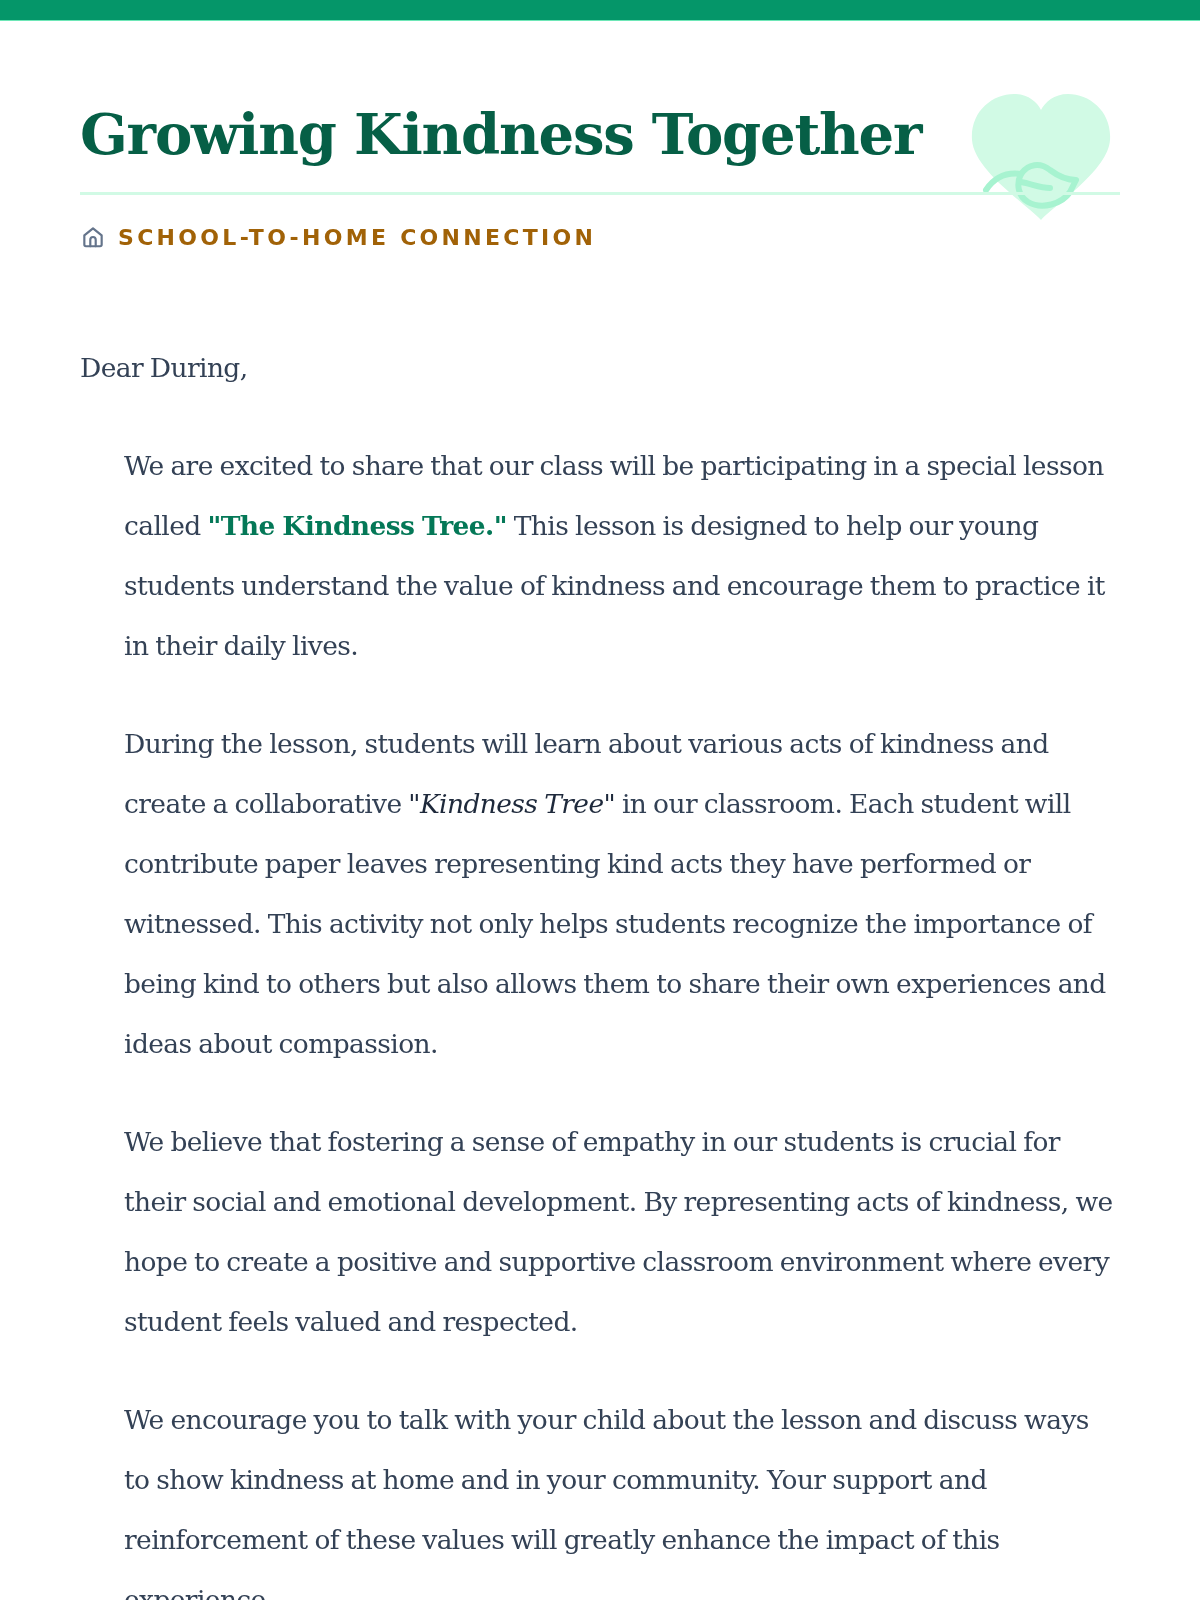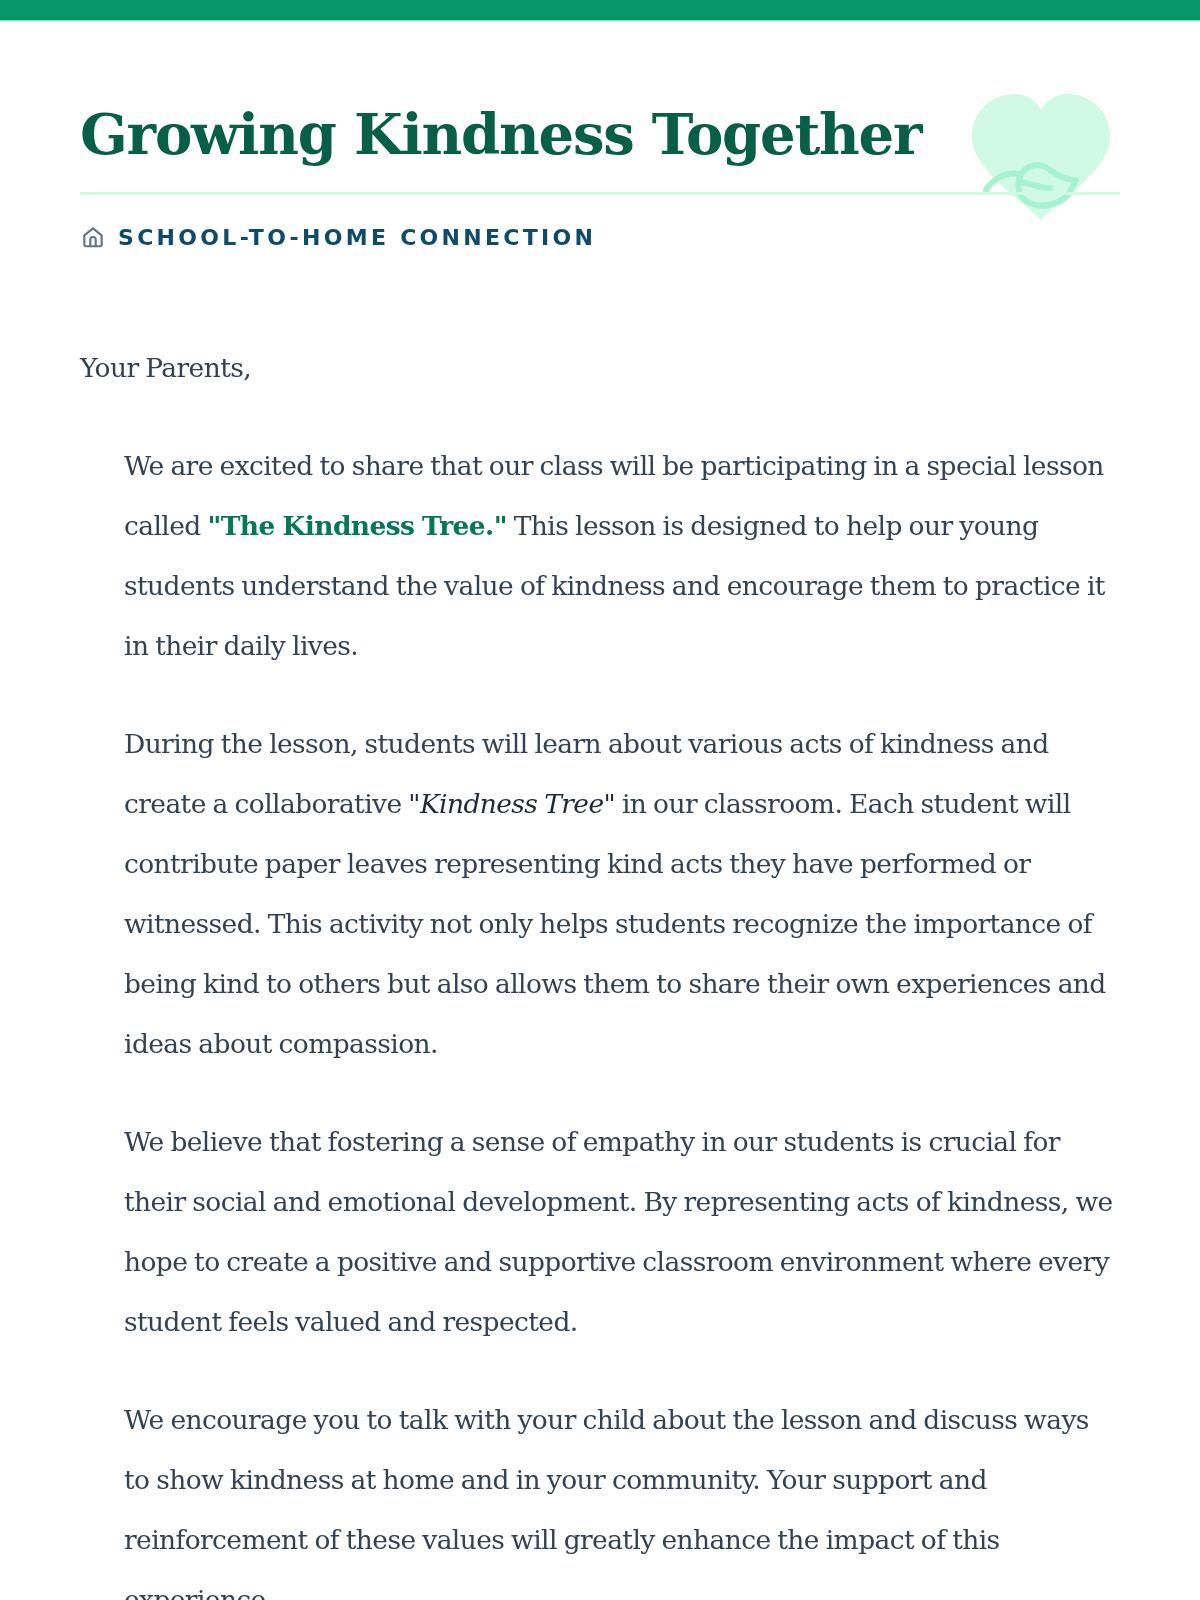--- a/index.html
+++ b/index.html
@@ -79,21 +79,21 @@
       gap: 12px;
       color: #64748b;
       z-index: 2;
     }
     .subtitle .home-icon { width: 26px; height: 26px; display: block; }
     .subtitle-text {
       font-family: "DejaVu Sans", "Liberation Sans", sans-serif;
       font-size: 22px;
       font-weight: bold;
       letter-spacing: 3.3px;
-      color: #0c4a6e;
+      color: #a16207;
       text-transform: uppercase;
     }
     .body {
       position: absolute;
       left: 0;
       top: 318px;
       width: 1040px;
       font-family: "DejaVu Serif", "Liberation Serif", serif;
       font-size: 26.5px;
       line-height: 60px;
@@ -137,21 +137,21 @@
     <div class="subtitle">
       <svg class="home-icon" viewBox="0 0 24 24" fill="none" stroke="#64748b" stroke-width="2" stroke-linecap="round" stroke-linejoin="round">
         <path d="M4 10.5 L12 4 L20 10.5 V19 a1.5 1.5 0 0 1 -1.5 1.5 H5.5 A1.5 1.5 0 0 1 4 19 Z"></path>
         <path d="M9.5 20.5 V14.5 a2.5 2.5 0 0 1 5 0 V20.5"></path>
       </svg>
       <span class="subtitle-text">School-to-Home Connection</span>
     </div>
   </div>
 
   <div class="body">
-    <p class="greeting">Your Parents,</p>
+    <p class="greeting">Dear During,</p>
 
     <p class="para"><span>We are excited to share that our class will be participating in a special lesson called </span><span class="highlight">"The Kindness Tree."</span><span> This lesson is designed to help our young students understand the value of kindness and encourage them to practice it in their daily lives.</span></p>
 
     <p class="para"><span>During the lesson, students will learn about various acts of kindness and create a collaborative </span><span class="emph">"Kindness Tree"</span><span> in our classroom. Each student will contribute paper leaves representing kind acts they have performed or witnessed. This activity not only helps students recognize the importance of being kind to others but also allows them to share their own experiences and ideas about compassion.</span></p>
 
     <p class="para">We believe that fostering a sense of empathy in our students is crucial for their social and emotional development. By representing acts of kindness, we hope to create a positive and supportive classroom environment where every student feels valued and respected.</p>
 
     <p class="para">We encourage you to talk with your child about the lesson and discuss ways to show kindness at home and in your community. Your support and reinforcement of these values will greatly enhance the impact of this experience.</p>
   </div>
 </div>

